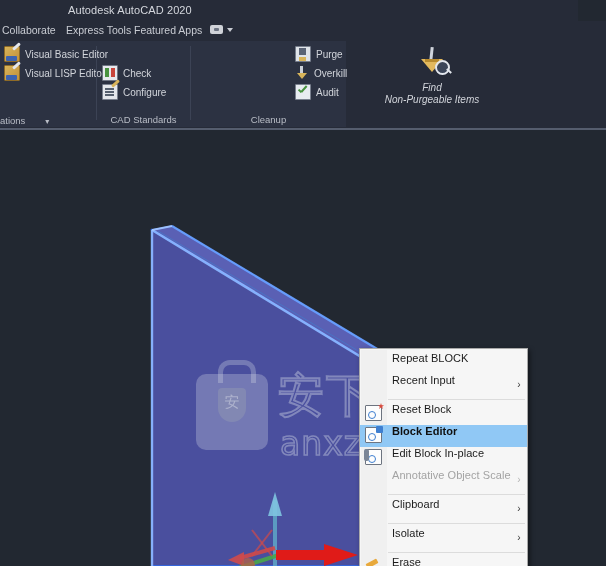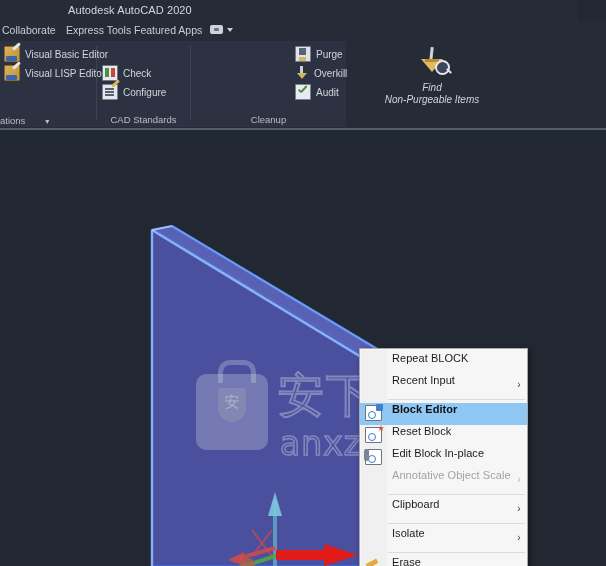--- a/index.html
+++ b/index.html
@@ -689,33 +689,33 @@
     </div>
 
     <div class="mi">
       <span class="mi-icon"></span>
       <span class="mi-label">Recent Input</span>
       <span class="mi-arrow">›</span>
     </div>
 
     <div class="mi-sep"></div>
 
+    <div class="mi">
+      <span class="mi-icon">
+        <span class="ci ci-doc ci-blk ci-star"></span>
+      </span>
+      <span class="mi-label">Reset Block</span>
+      <span class="mi-arrow"></span>
+    </div>
+
     <div class="mi selected">
       <span class="mi-icon">
         <span class="ci ci-doc ci-blk"></span>
       </span>
       <span class="mi-label">Block Editor</span>
-      <span class="mi-arrow"></span>
-    </div>
-
-    <div class="mi">
-      <span class="mi-icon">
-        <span class="ci ci-doc ci-blk ci-star"></span>
-      </span>
-      <span class="mi-label">Reset Block</span>
       <span class="mi-arrow"></span>
     </div>
 
     <div class="mi">
       <span class="mi-icon">
         <span class="ci ci-doc ci-blk ci-pen"></span>
       </span>
       <span class="mi-label">Edit Block In-place</span>
       <span class="mi-arrow"></span>
     </div>

